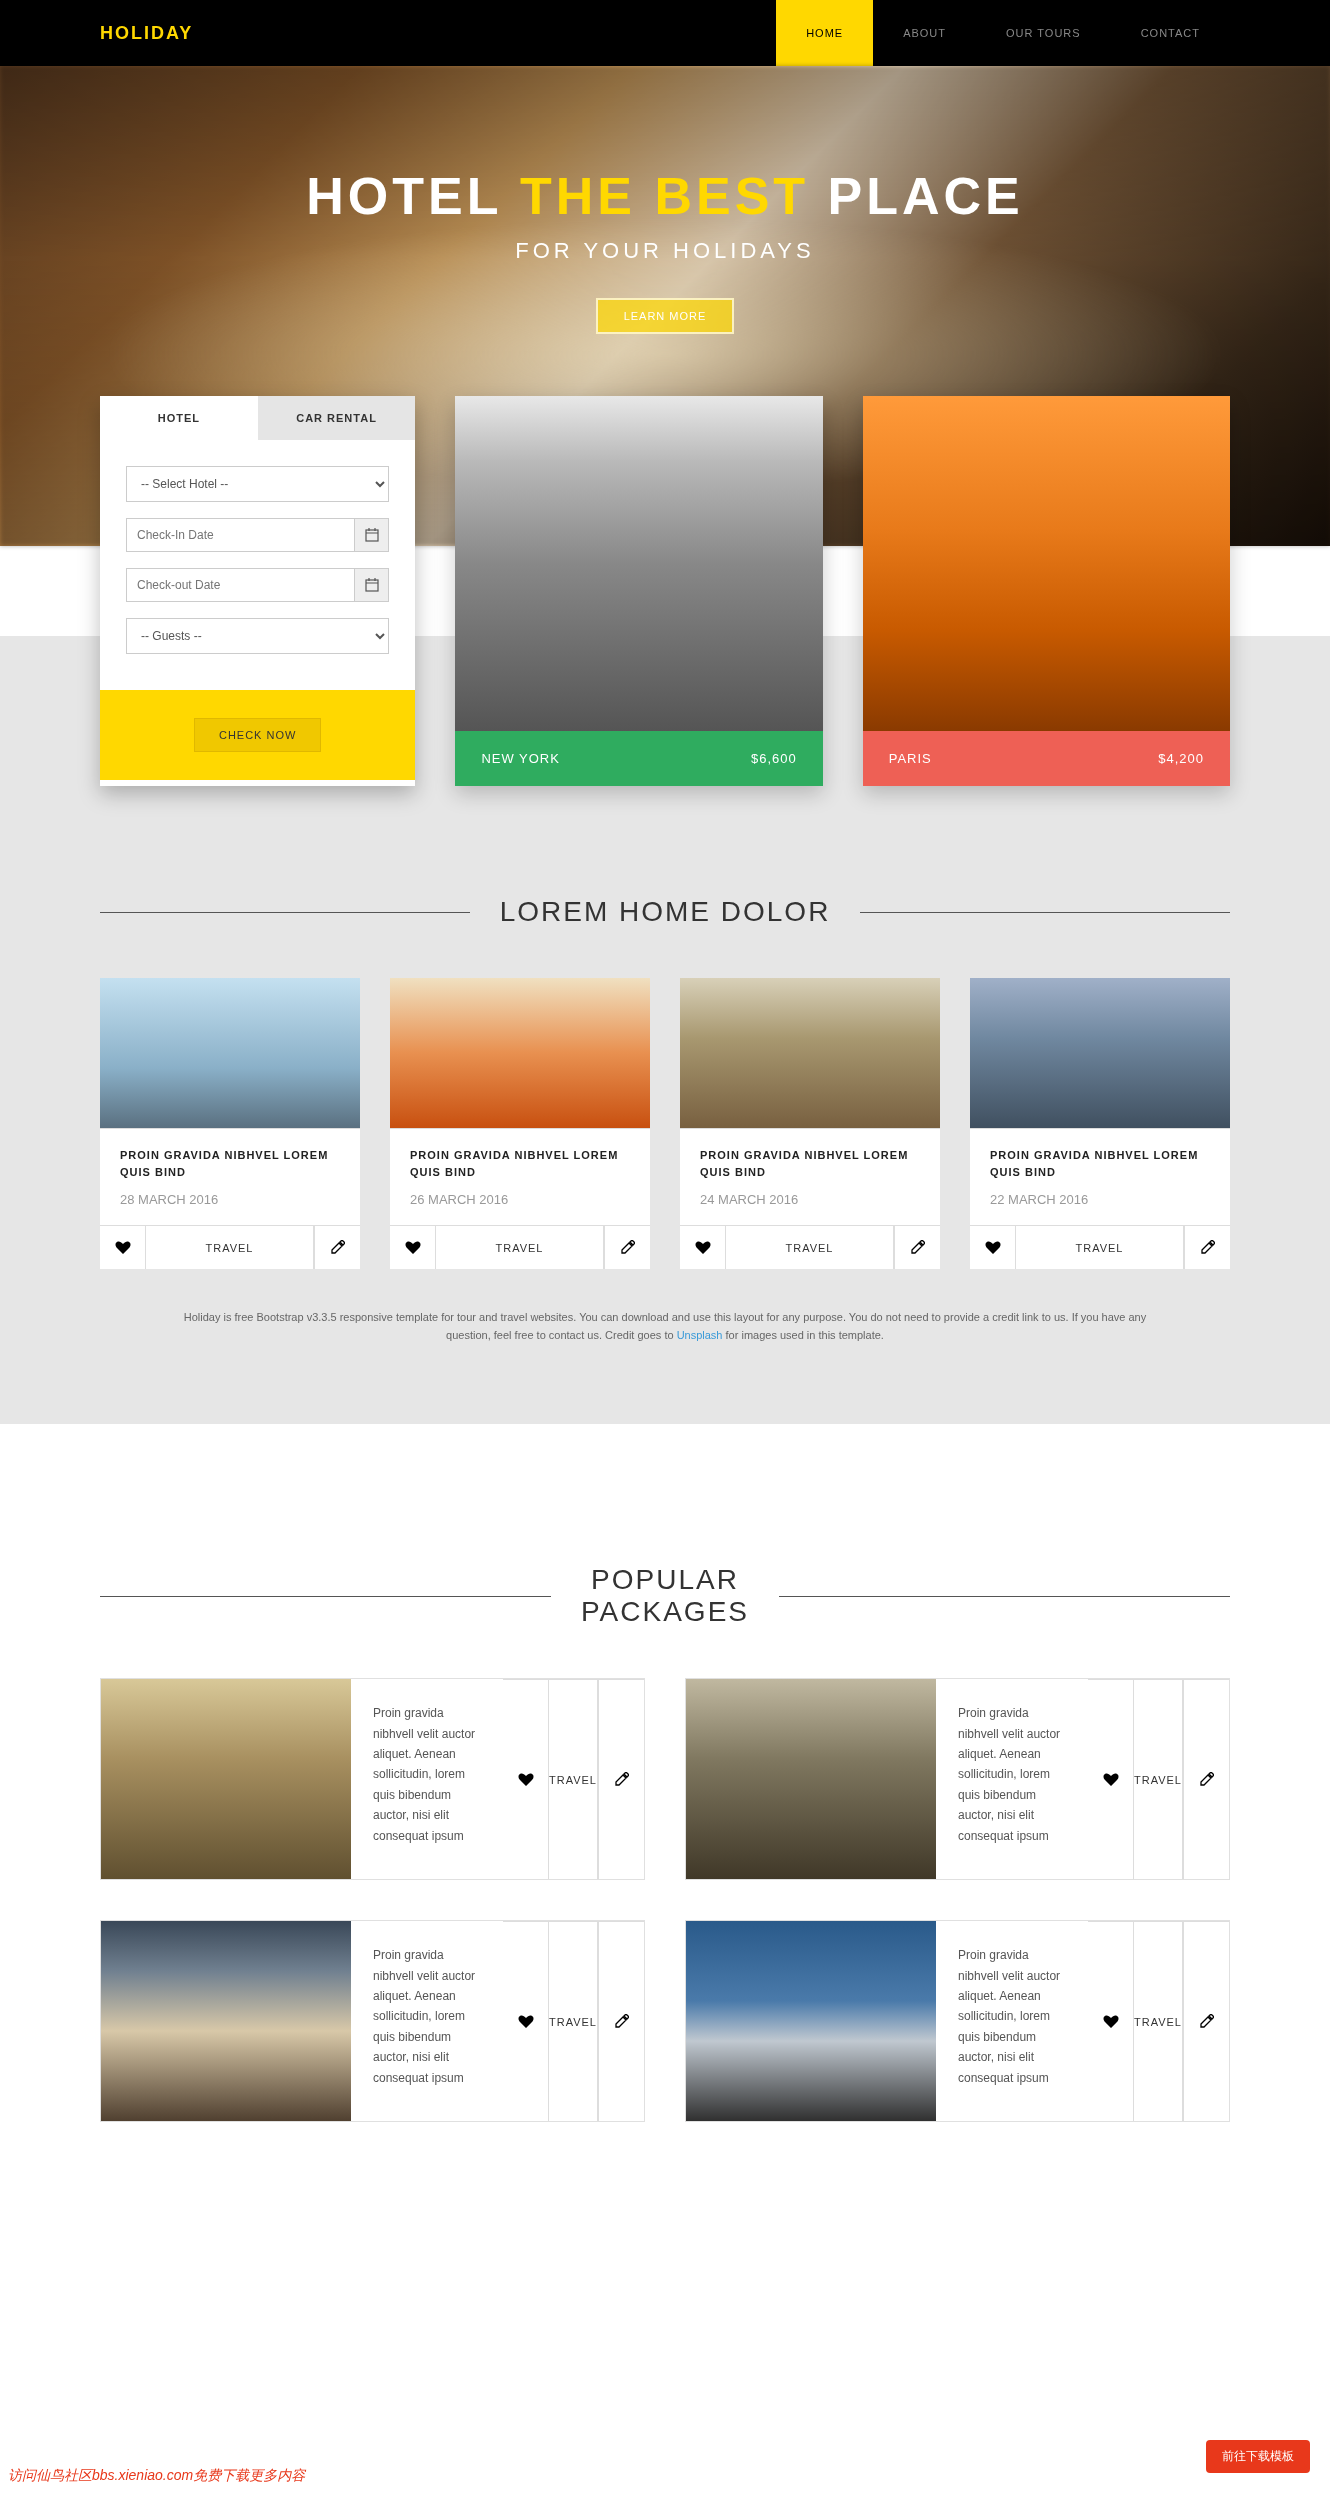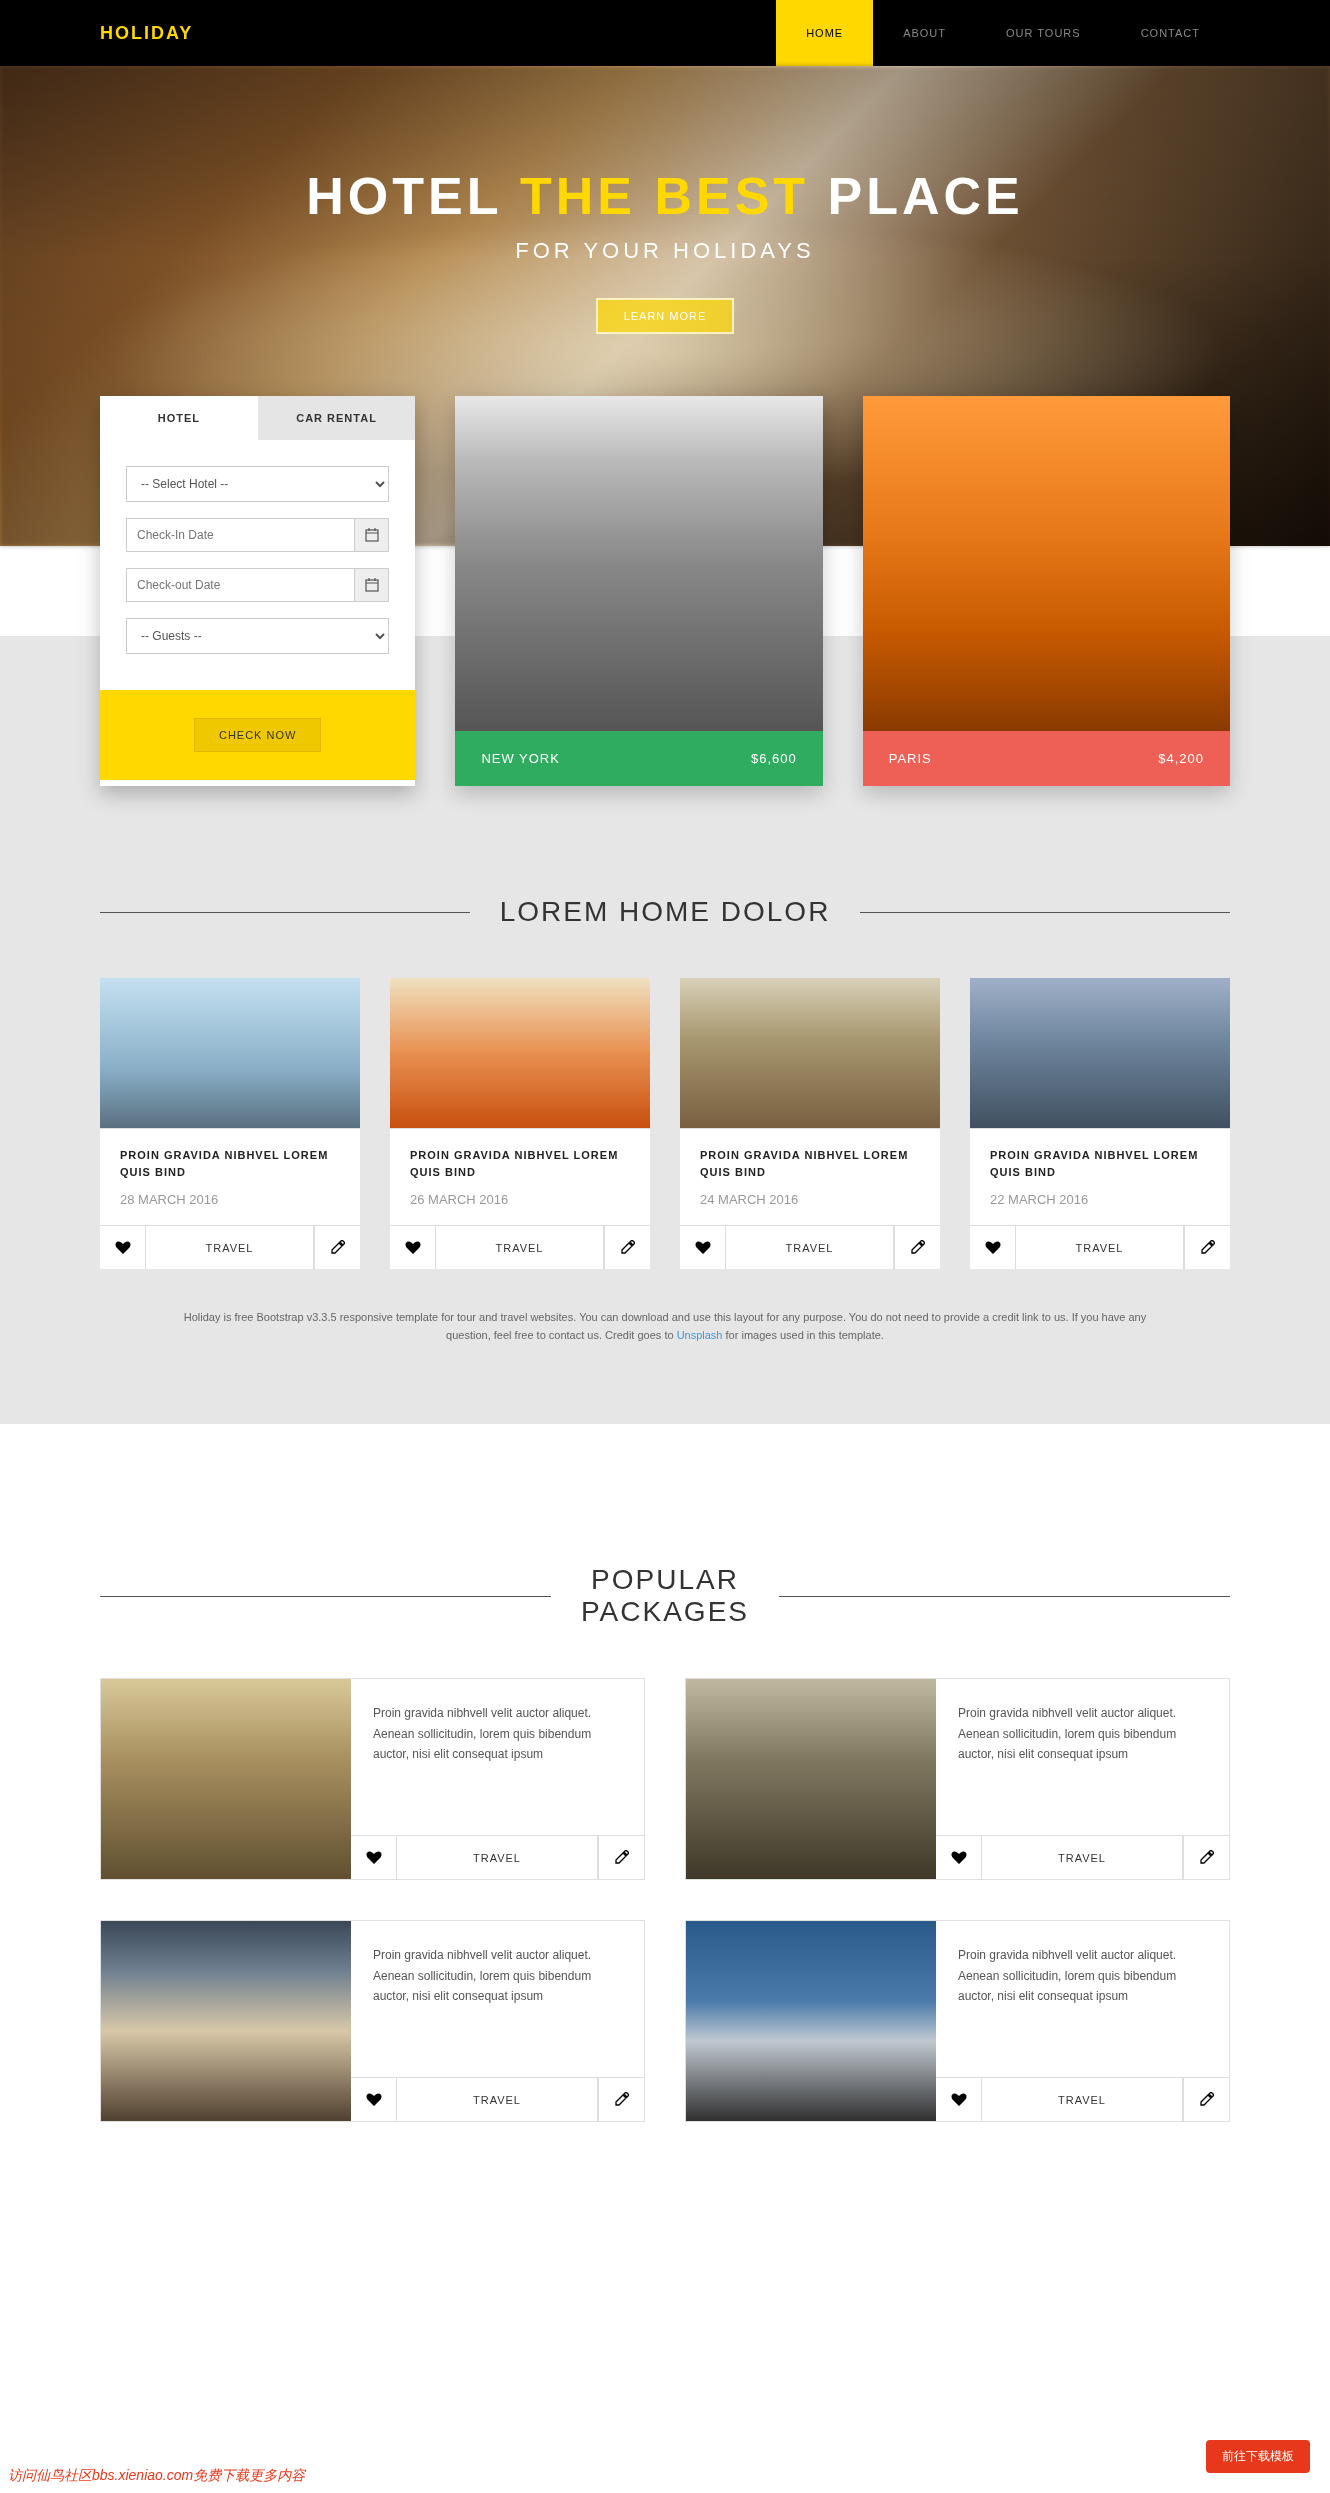--- a/index.html
+++ b/index.html
@@ -55,21 +55,21 @@
 .credits{text-align:center;font-size:11px;color:#666;line-height:1.6;padding:0 60px}
 .credits a{color:#3a9ad8;text-decoration:none}
 .white-section{background:#fff;padding:80px 100px}
 .pkg-row{display:flex;gap:40px;margin-bottom:40px}
 .pkg{flex:1;display:flex;border:1px solid #e0e0e0}
 .pkg-img{width:250px;height:200px;flex-shrink:0}
 .p1{background:linear-gradient(180deg,#d8c898 0%,#a89060 40%,#605030 100%)}
 .p2{background:linear-gradient(180deg,#c0b8a0 0%,#807860 40%,#403828 100%)}
 .p3{background:linear-gradient(180deg,#3a4858 0%,#708090 25%,#d8c8a8 55%,#504030 100%)}
 .p4{background:linear-gradient(180deg,#2a5a8a 0%,#4a7aaa 40%,#c0c8d0 60%,#303030 100%)}
-.pkg-right{flex:1;display:flex;flex-direction:column}
+.pkg-right{flex:1;display:flex;flex-direction:row}
 .pkg-body{flex:1;padding:24px 22px;font-size:12px;color:#555;line-height:1.7}
 .float-btn{position:fixed;bottom:20px;right:20px;background:#e8381b;color:#fff;padding:8px 16px;border-radius:4px;font-size:12px;cursor:pointer;z-index:100}
 .watermark{position:fixed;bottom:8px;left:8px;color:#e8381b;font-size:14px;font-style:italic;z-index:100;font-weight:normal}
 svg{display:block}
 </style>
 </head>
 <body>
 
 <div class="top-nav">
   <div class="logo">HOLIDAY</div>

